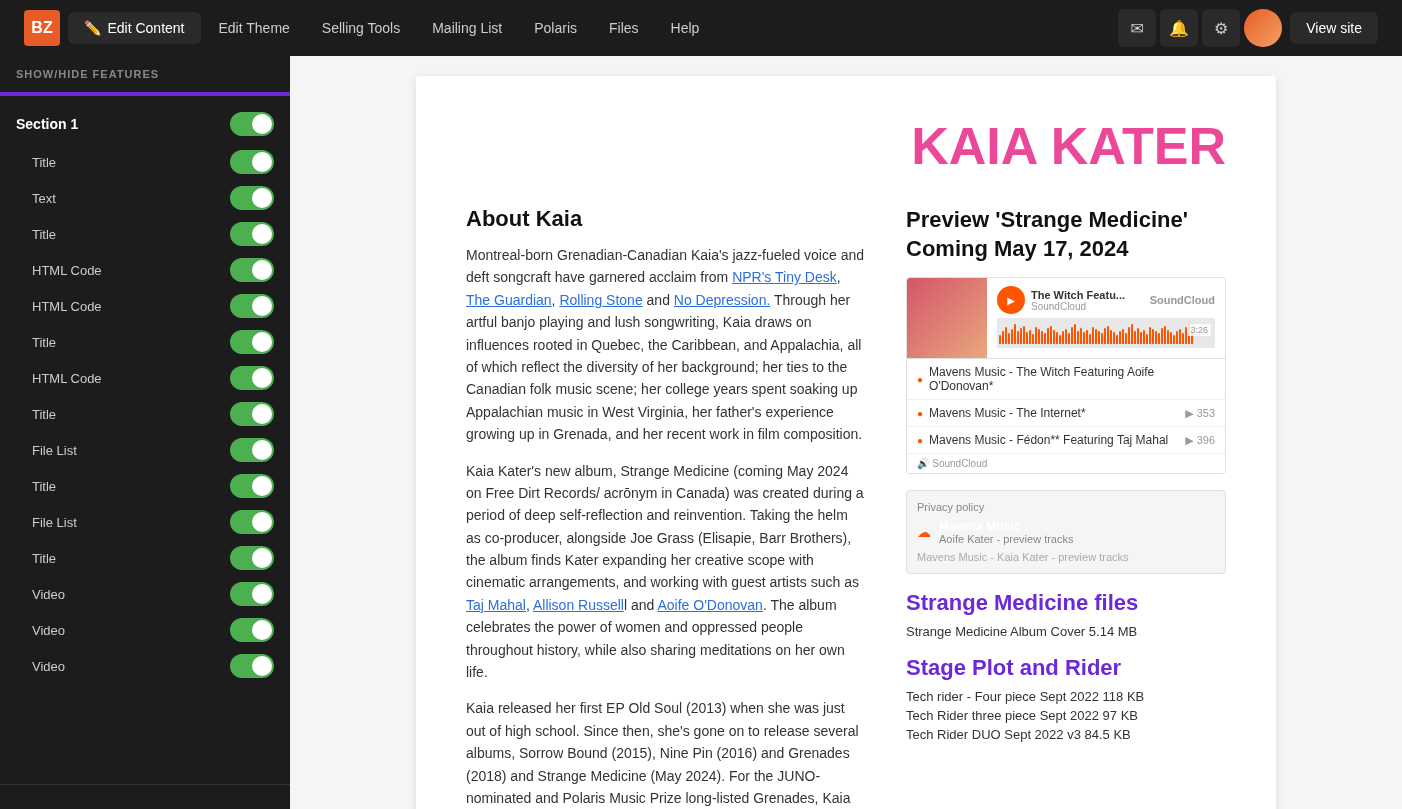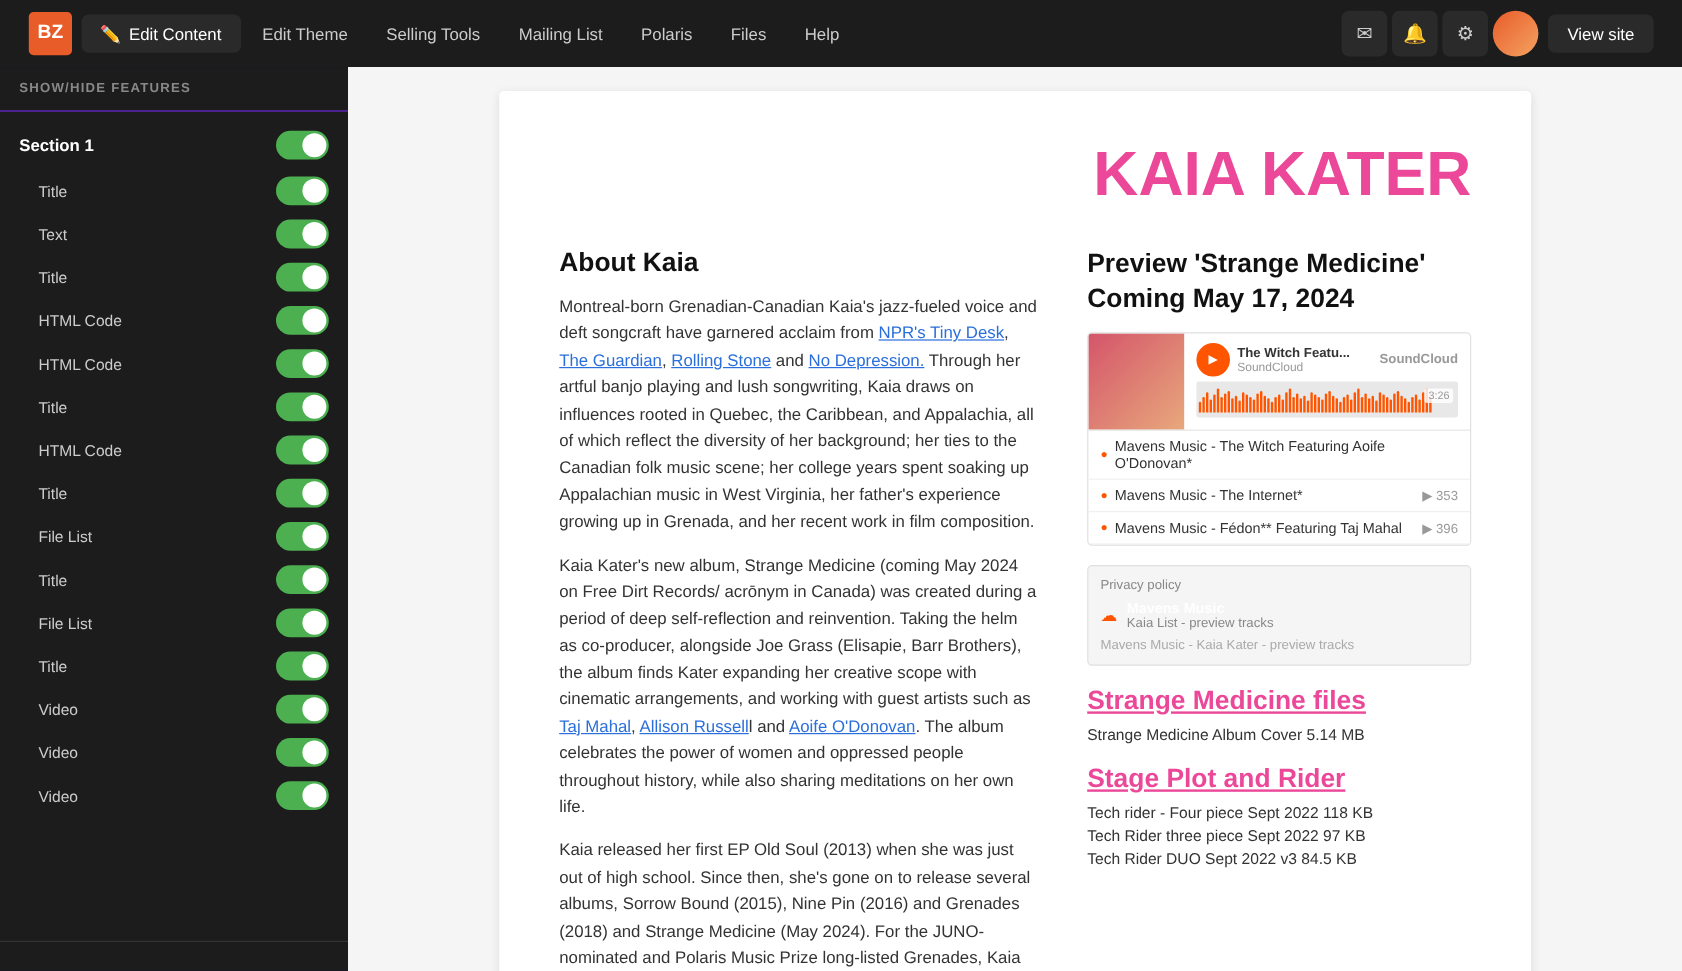--- a/index.html
+++ b/index.html
@@ -32,21 +32,21 @@
     
     .main-area {
       display: flex; flex: 1; overflow: hidden;
     }
 
     
     .sidebar {
       width: 290px; background: #1c1c1c; flex-shrink: 0; display: flex; flex-direction: column; overflow: hidden;
     }
     .sidebar-header {
-      padding: 12px 16px; font-size: 11px; font-weight: 700; color: #888; letter-spacing: 1px; text-transform: uppercase; border-bottom: 1px solid #6d28d9;
+      padding: 12px 16px; font-size: 11px; font-weight: 700; color: #888; letter-spacing: 1px; text-transform: uppercase; border-bottom: 4px solid #6d28d9;
     }
     .sidebar-scroll {
       flex: 1; overflow-y: auto; padding: 8px 0;
     }
     .sidebar-scroll::-webkit-scrollbar { width: 4px; }
     .sidebar-scroll::-webkit-scrollbar-thumb { background: #444; border-radius: 2px; }
 
     .section-row {
       display: flex; align-items: center; justify-content: space-between; padding: 8px 16px; color: #fff; font-size: 14px; font-weight: 600;
     }
@@ -126,21 +126,21 @@
     .sc-track-row .sc-name { flex: 1; color: #333; }
     .sc-track-row .sc-plays { color: #999; font-size: 11px; }
     .sc-soundcloud-label { font-size: 10px; color: #999; padding: 4px 10px; }
 
     .sc-embed2 { background: #f5f5f5; border: 1px solid #e0e0e0; border-radius: 4px; padding: 10px; margin-bottom: 16px; }
     .sc-embed2-inner { display: flex; align-items: center; gap: 8px; }
     .sc-embed2-icon { color: #f50; font-size: 14px; }
     .sc-embed2-title { font-weight: 600; font-size: 12px; }
     .sc-embed2-sub { font-size: 11px; color: #888; }
 
-    .right-section-title { font-size: 22px; font-weight: 800; color: #ec4899; margin-bottom: 8px; text-decoration: underline; }
+    .right-section-title { font-size: 22px; font-weight: 800; color: #6d28d9; margin-bottom: 8px; }
     .file-item { font-size: 13px; color: #333; margin-bottom: 4px; }
   </style>
 </head>
 <body>
 
 <nav class="top-nav">
   <div class="brand-logo">BZ</div>
   <button class="nav-btn-primary">
     <span>✏️</span>
     <span>Edit Content</span>
@@ -352,30 +352,33 @@
               <div class="sc-track-row">
                 <span class="sc-icon">●</span>
                 <span class="sc-name">Mavens Music - The Internet*</span>
                 <span class="sc-plays">▶ <span>353</span></span>
               </div>
               <div class="sc-track-row">
                 <span class="sc-icon">●</span>
                 <span class="sc-name">Mavens Music - Fédon** Featuring Taj Mahal</span>
                 <span class="sc-plays">▶ <span>396</span></span>
               </div>
+              <div class="sc-soundcloud-label">
+                🔊 SoundCloud
+              </div>
             </div>
           </div>
 
           <div class="sc-embed2">
             <div style="font-size:11px;color:#888;margin-bottom:6px">Privacy policy</div>
             <div class="sc-embed2-inner">
               <span class="sc-embed2-icon">☁</span>
               <div>
                 <div class="sc-embed2-title">Mavens Music</div>
-                <div class="sc-embed2-sub">Kaia List - preview tracks</div>
+                <div class="sc-embed2-sub">Aoife Kater - preview tracks</div>
               </div>
             </div>
             <div style="font-size:11px;color:#aaa;margin-top:6px">Mavens Music - Kaia Kater - preview tracks</div>
           </div>
 
           <h2 class="right-section-title">Strange Medicine files</h2>
           <p class="file-item">Strange Medicine Album Cover 5.14 MB</p>
 
           <h2 class="right-section-title" style="margin-top:16px">Stage Plot and Rider</h2>
           <p class="file-item">Tech rider - Four piece Sept 2022 118 KB</p>

